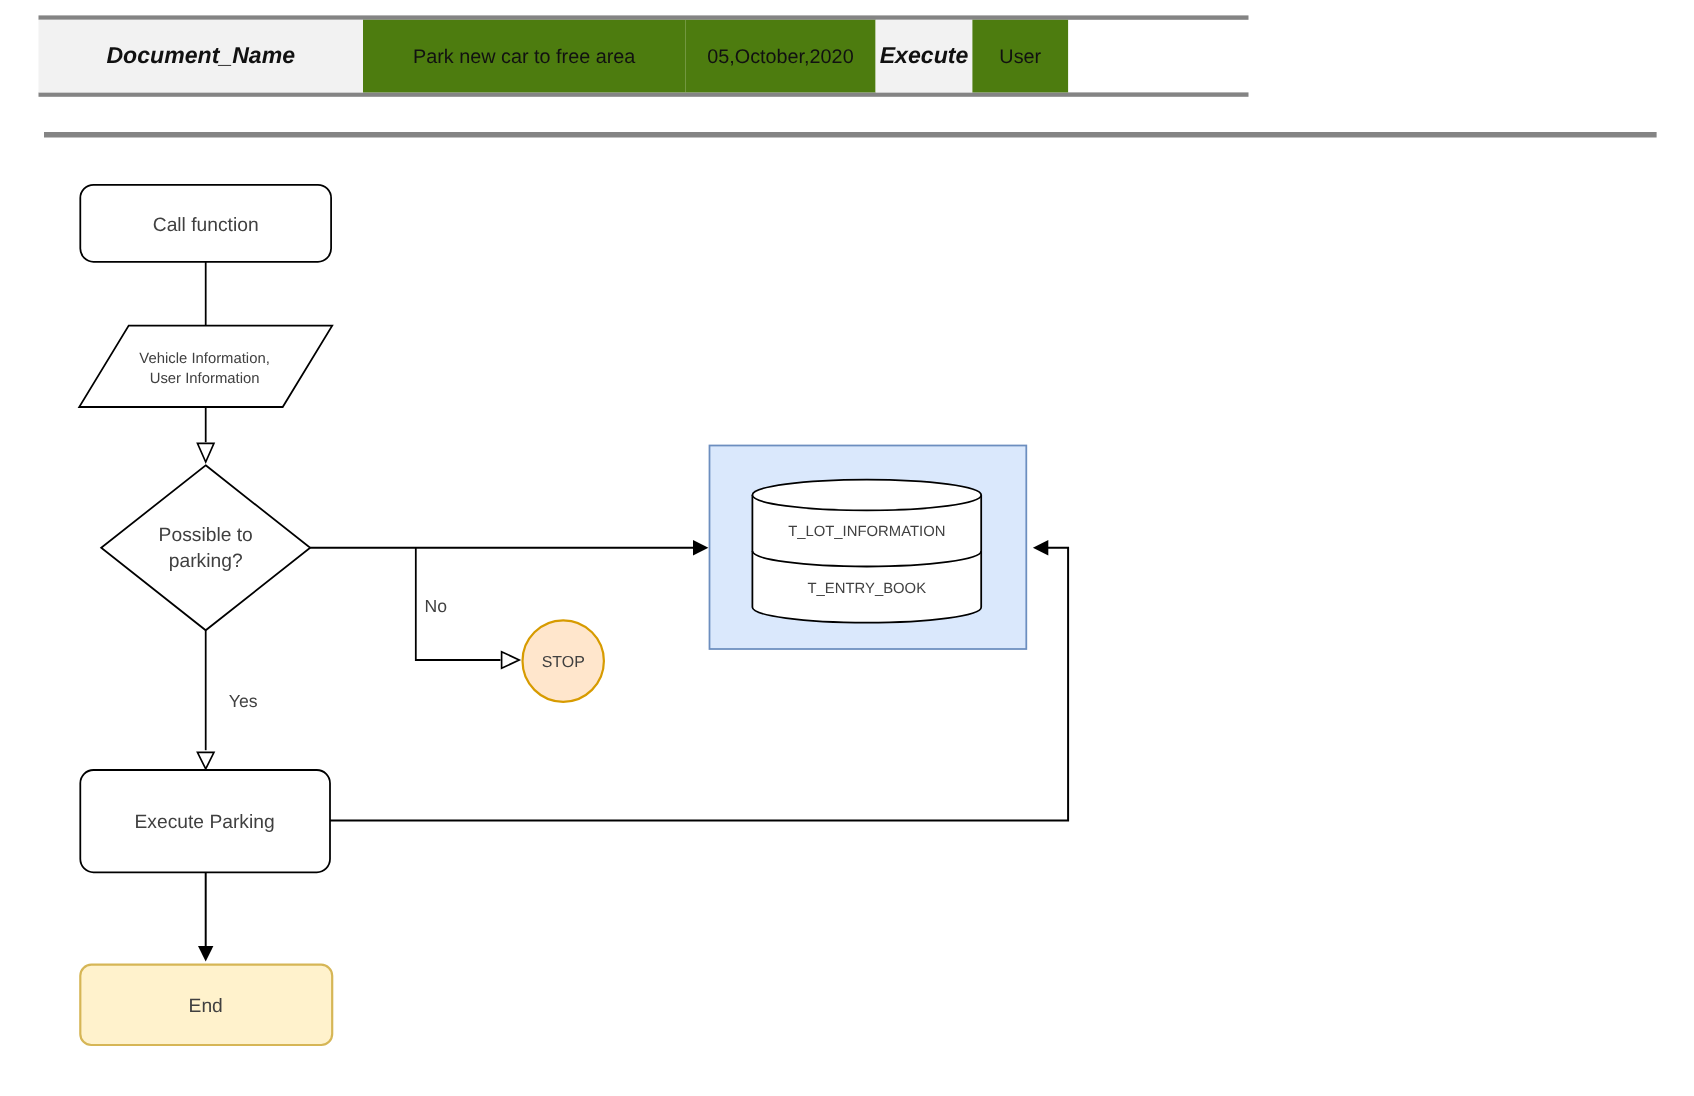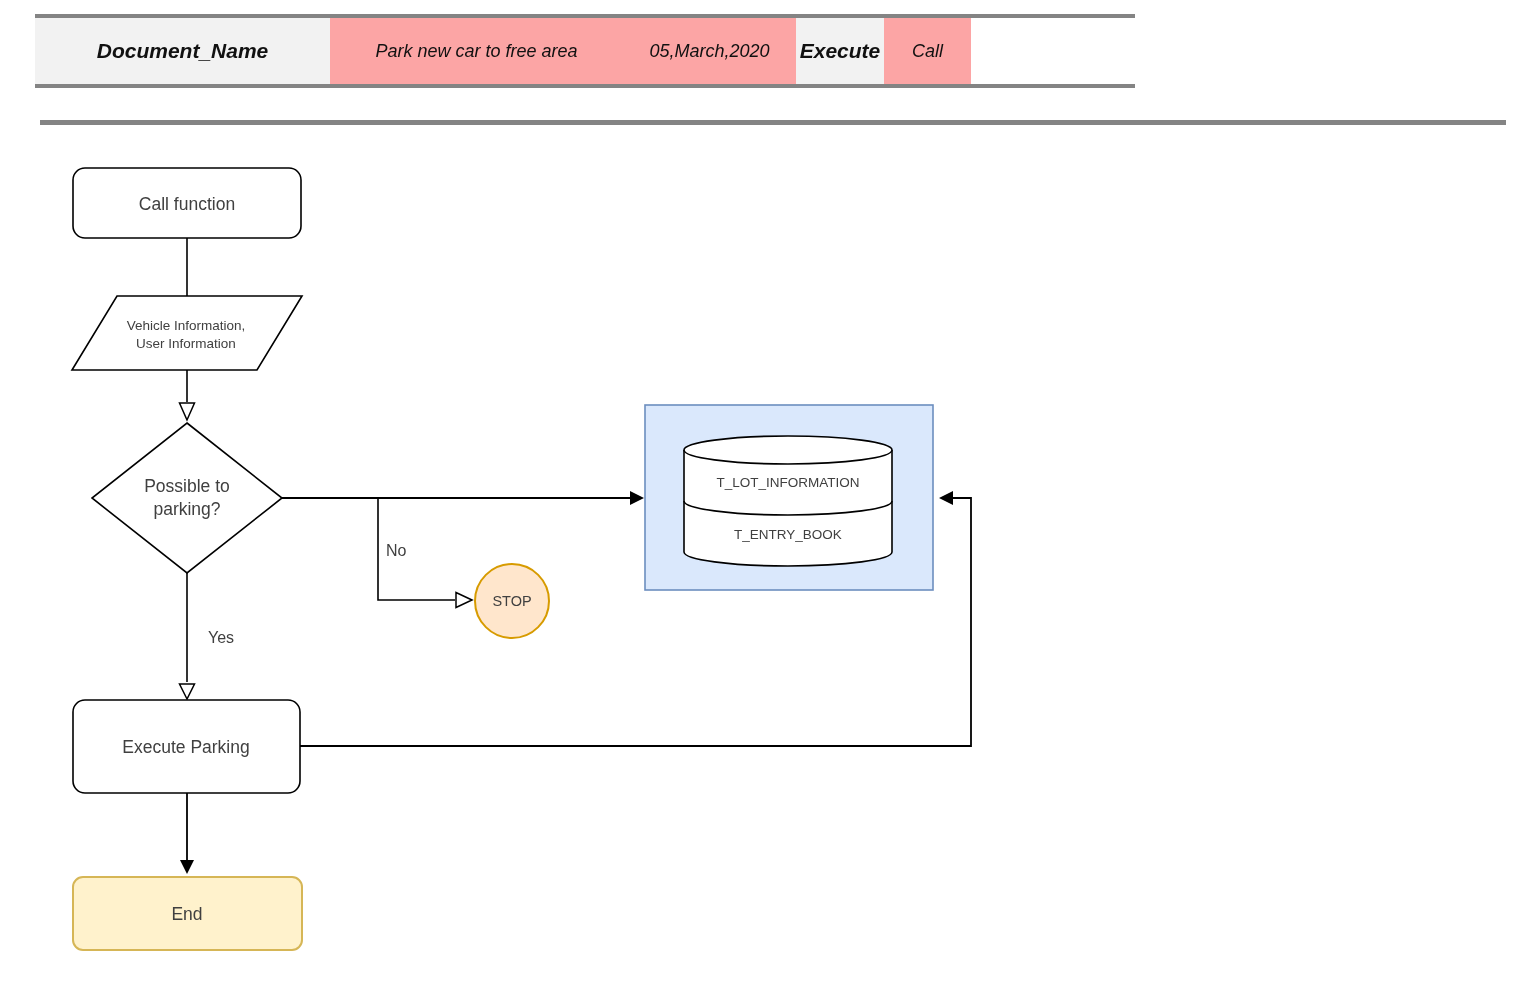--- a/index.html
+++ b/index.html
@@ -39,22 +39,21 @@
     white-space: nowrap;
   }
   .hcell.label {
     background: #f2f2f2;
     font-weight: bold;
     font-style: italic;
     font-size: 21px;
     color: #111111;
   }
   .hcell.value {
-    background: #fca5a5;
-    font-style: italic;
+    background: #4d7c0f;
     font-size: 18px;
     color: #111111;
   }
   .w1 { width: 295px; }
   .w2 { width: 293px; }
   .w3 { width: 164px; }
   .w4 { width: 173px; }
   .w5 { width: 88px; }
   .w6 { width: 87px; }
   .rule {
@@ -79,23 +78,23 @@
   }
 </style>
 </head>
 <body>
 
 <div class="stage">
 
   <div class="doc-header">
     <div class="hcell label w1">Document_Name</div>
     <div class="hcell value w2">Park new car to free area</div>
-    <div class="hcell value w4">05,March,2020</div>
+    <div class="hcell value w4">05,October,2020</div>
     <div class="hcell label w5">Execute</div>
-    <div class="hcell value w6">Call</div>
+    <div class="hcell value w6">User</div>
   </div>
 
   <div class="rule"></div>
 
   <svg class="flow" viewBox="0 0 1540 996">
 
     <line x1="187" y1="238" x2="187" y2="296" stroke="#000" stroke-width="1.6"></line>
 
     <line x1="187" y1="370" x2="187" y2="402" stroke="#000" stroke-width="1.6"></line>
     <polygon points="187,420 179.5,403 194.5,403" fill="#ffffff" stroke="#000" stroke-width="1.5"></polygon>

